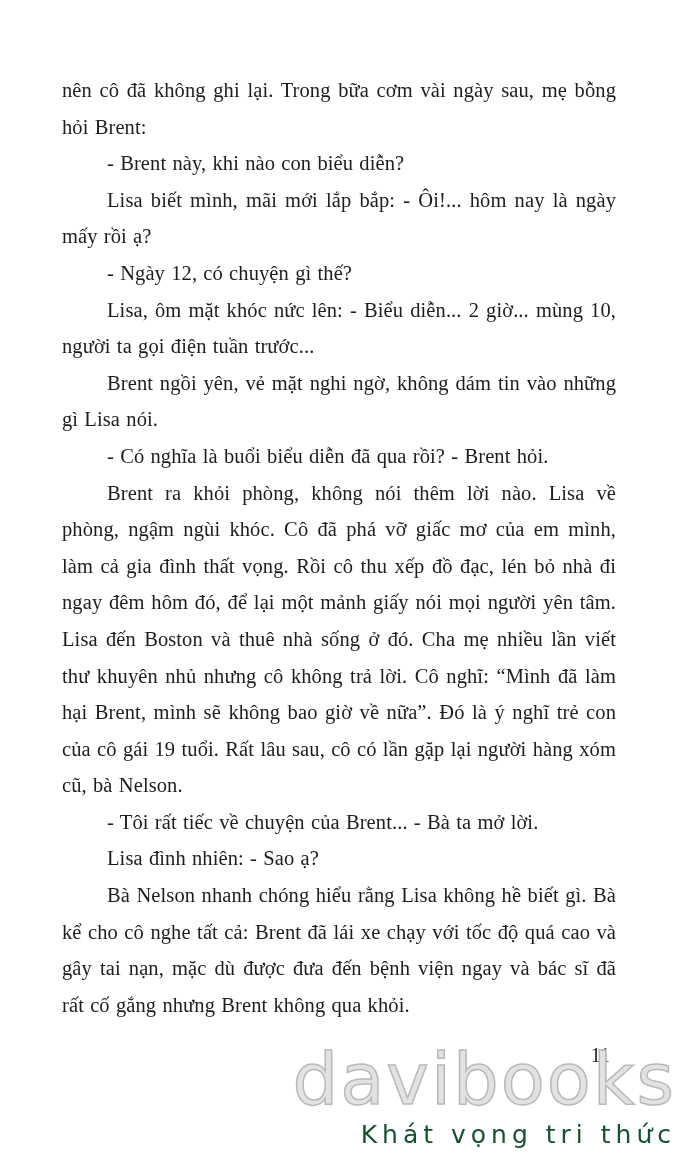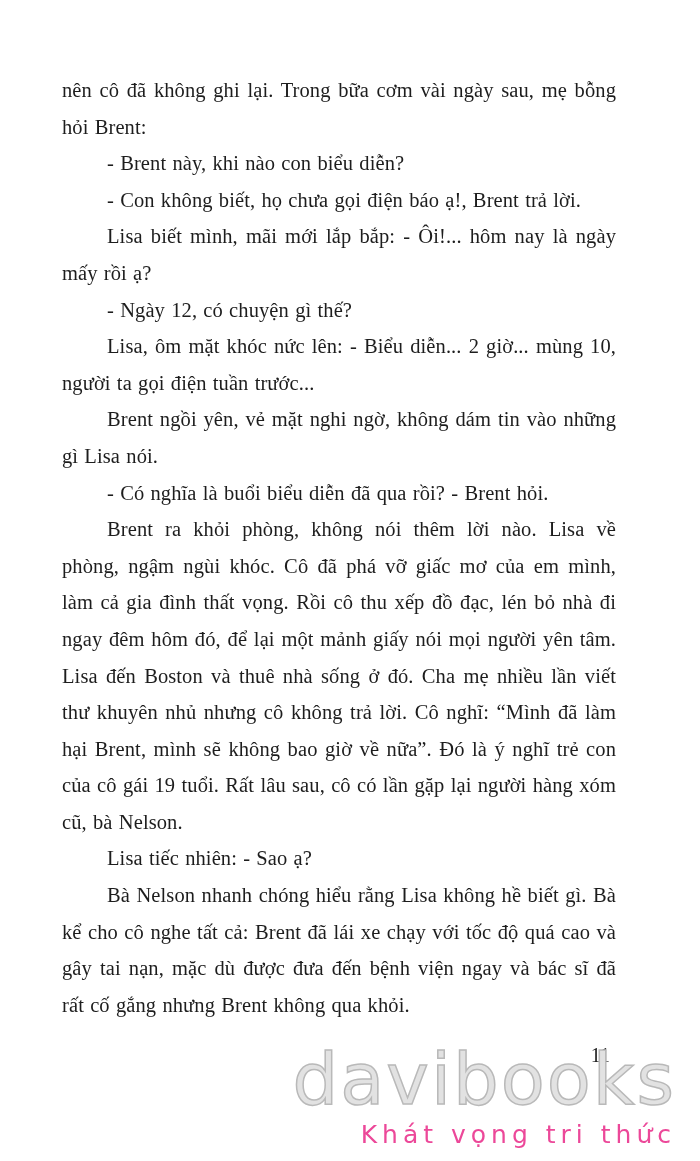--- a/index.html
+++ b/index.html
@@ -48,49 +48,49 @@
     line-height: 76px;
     font-weight: 400;
     color: #e2e2e2;
     -webkit-text-stroke: 1.5px #b9b9b9;
     letter-spacing: 2px;
   }
   .watermark-tagline {
     font-family: "DejaVu Sans", sans-serif;
     font-size: 25px;
     line-height: 32px;
-    color: #ec4899;
+    color: #14532d;
     letter-spacing: 5px;
     margin-top: 2px;
   }
   .page-number {
     position: absolute;
     right: 66px;
     bottom: 94px;
     font-family: Liberation Serif, serif;
     font-size: 20px;
     color: #1d1d1d;
   }
 </style>
 </head>
 <body>
 
 <div class="page">
 
   <div class="text-block">
       <p class="para no-indent">nên cô đã không ghi lại. Trong bữa cơm vài ngày sau, mẹ bỗng hỏi Brent:</p>
       <p class="para">- Brent này, khi nào con biểu diễn?</p>
-      <p class="para">- Con không biết, họ chưa gọi điện báo ạ!, Brent trả lời.</p>
       <p class="para">Lisa biết mình, mãi mới lắp bắp: - Ôi!... hôm nay là ngày mấy rồi ạ?</p>
       <p class="para">- Ngày 12, có chuyện gì thế?</p>
       <p class="para">Lisa, ôm mặt khóc nức lên: - Biểu diễn... 2 giờ... mùng 10, người ta gọi điện tuần trước...</p>
       <p class="para">Brent ngồi yên, vẻ mặt nghi ngờ, không dám tin vào những gì Lisa nói.</p>
       <p class="para">- Có nghĩa là buổi biểu diễn đã qua rồi? - Brent hỏi.</p>
       <p class="para">Brent ra khỏi phòng, không nói thêm lời nào. Lisa về phòng, ngậm ngùi khóc. Cô đã phá vỡ giấc mơ của em mình, làm cả gia đình thất vọng. Rồi cô thu xếp đồ đạc, lén bỏ nhà đi ngay đêm hôm đó, để lại một mảnh giấy nói mọi người yên tâm. Lisa đến Boston và thuê nhà sống ở đó. Cha mẹ nhiều lần viết thư khuyên nhủ nhưng cô không trả lời. Cô nghĩ: “Mình đã làm hại Brent, mình sẽ không bao giờ về nữa”. Đó là ý nghĩ trẻ con của cô gái 19 tuổi. Rất lâu sau, cô có lần gặp lại người hàng xóm cũ, bà Nelson.</p>
-      <p class="para">Lisa tiếc nhiên: - Sao ạ?</p>
+      <p class="para">- Tôi rất tiếc về chuyện của Brent... - Bà ta mở lời.</p>
+      <p class="para">Lisa đình nhiên: - Sao ạ?</p>
       <p class="para">Bà Nelson nhanh chóng hiểu rằng Lisa không hề biết gì. Bà kể cho cô nghe tất cả: Brent đã lái xe chạy với tốc độ quá cao và gây tai nạn, mặc dù được đưa đến bệnh viện ngay và bác sĩ đã rất cố gắng nhưng Brent không qua khỏi.</p>
     </div>
 
   <div class="page-number">11</div>
 
   <div class="footer-area">
     <div class="watermark-logo">davibooks</div>
     <div class="watermark-tagline">Khát vọng tri thức</div>
   </div>
 

